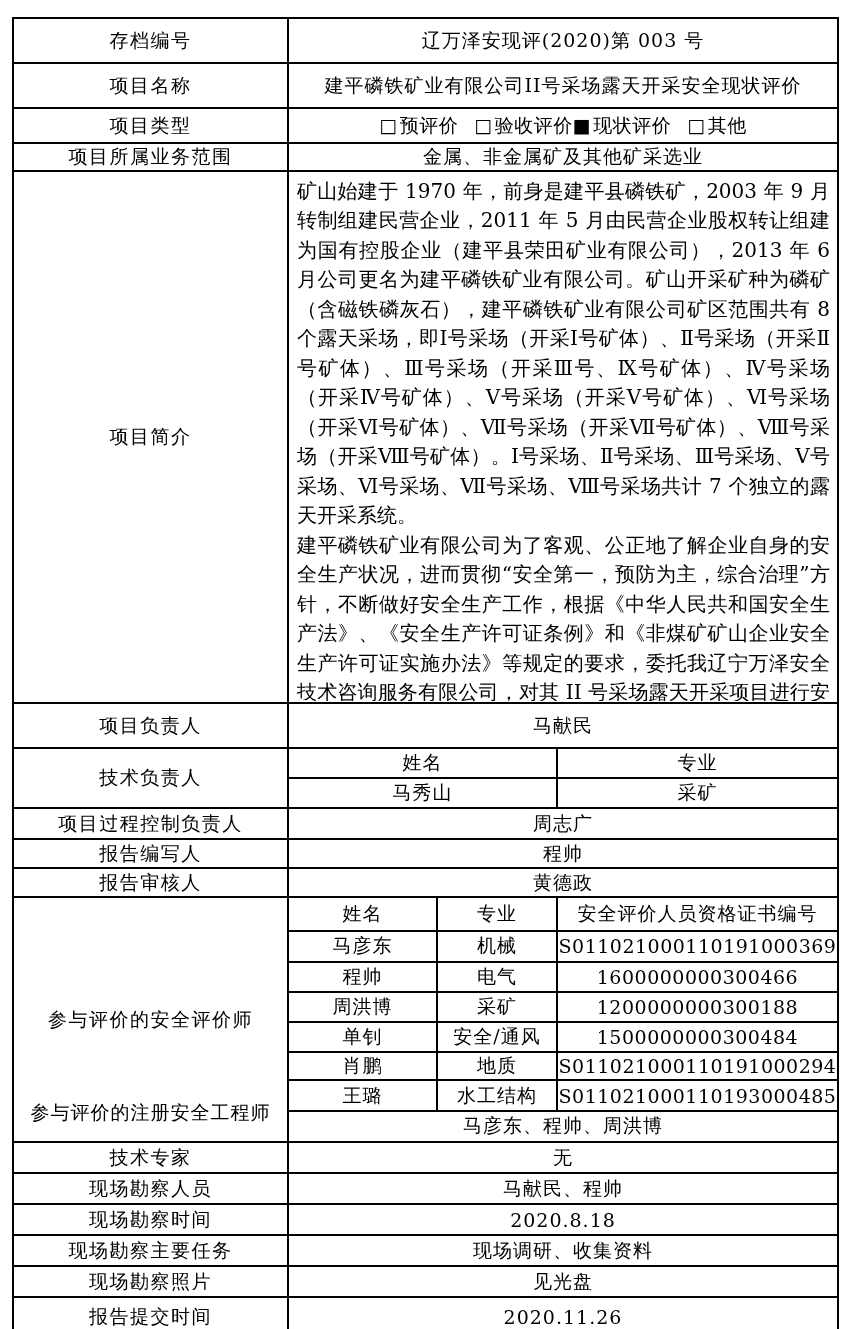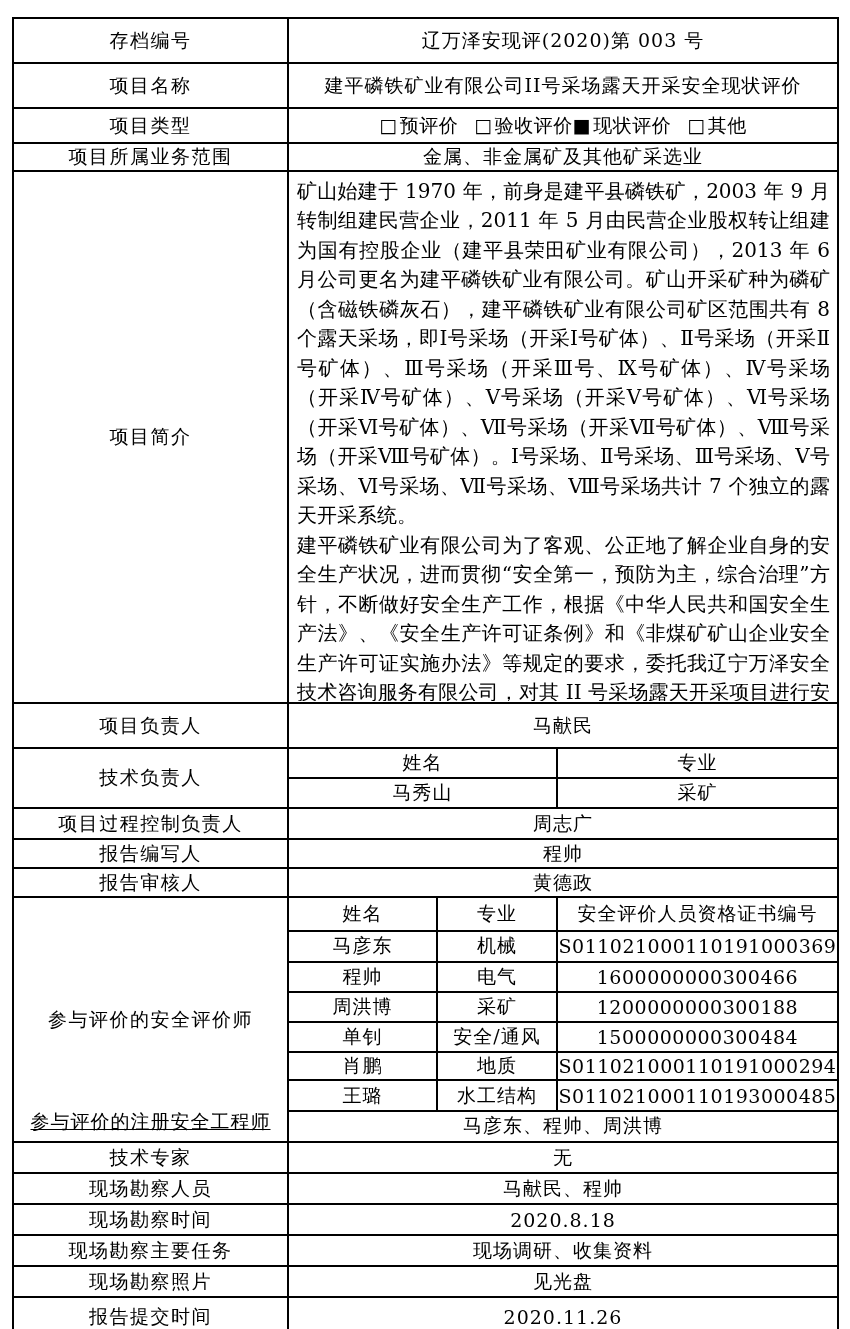--- a/index.html
+++ b/index.html
@@ -38,20 +38,21 @@
   td.type-cell {
     font-size: 21px;
     letter-spacing: 0.5px;
   }
   .opt { white-space: nowrap; }
   .opt-gap { margin-right: 16px; }
   .box { margin-right: 2px; }
   td.intro-cell {
     text-align: left;
     vertical-align: top;
+    border-radius: 23px;
   }
   .intro-inner {
     height: 524px;
     padding: 3px 7px 0 8px;
     overflow: hidden;
   }
   .intro-inner p {
     margin: 0;
     font-size: 20px;
     line-height: 29.5px;
@@ -72,27 +73,26 @@
   .span-top {
     position: absolute;
     top: 0; left: 0; right: 0; bottom: 0;
     display: flex;
     align-items: center;
     justify-content: center;
     letter-spacing: 1.5px;
   }
   .span-bottom {
     position: absolute;
-    left: 0; right: 0; bottom: 4px;
+    left: 0; right: 0; bottom: 13px;
     height: 31px;
     display: flex;
     align-items: center;
     justify-content: center;
     letter-spacing: 1px;
-    text-decoration: underline;
   }
 </style>
 </head>
 <body>
 
 <table class="doc">
   <colgroup>
     <col style="width:275px">
     <col style="width:149px">
     <col style="width:120px">

